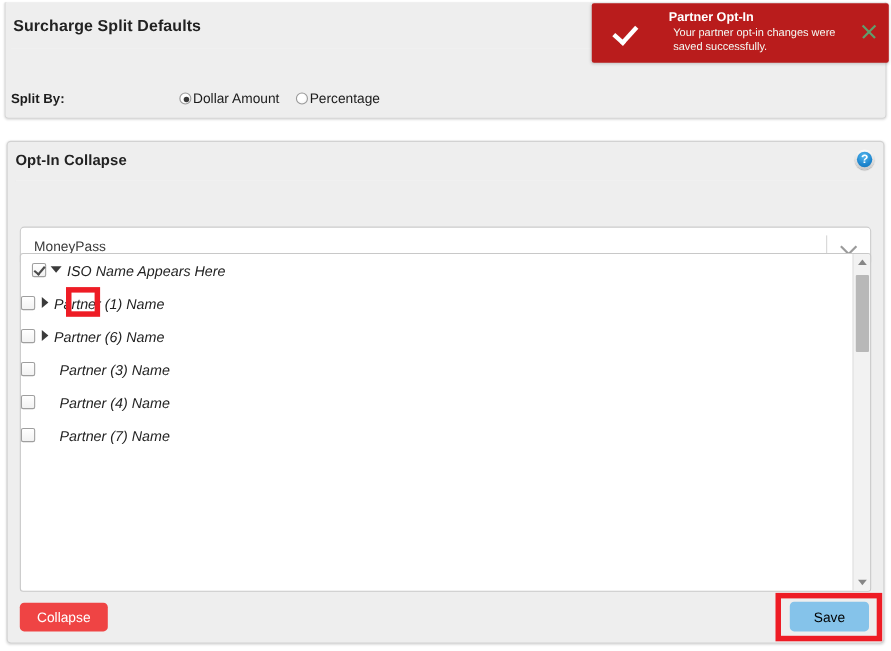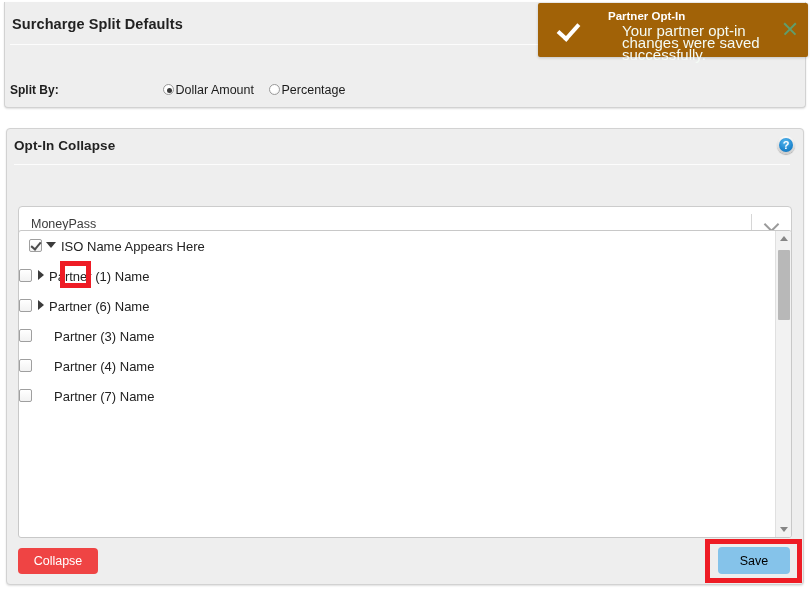--- a/index.html
+++ b/index.html
@@ -179,21 +179,21 @@
     left: 18px; top: 230px;
     width: 774px; height: 308px;
     background: #ffffff;
     border: 1px solid #c8c8c8;
     border-radius: 3px;
     overflow: hidden;
   }
   #tree-inner {
     position: absolute;
     left: 0; top: 0;
-    width: 705px; height: 100%;
+    width: 705px; height: 100%; font-style: italic;
   }
   .tree-row {
     position: relative;
     height: 30px;
     line-height: 30px;
     white-space: nowrap;
     font-size: 13px;
     color: #222222;
     cursor: pointer;
   }
@@ -307,21 +307,21 @@
     pointer-events: none;
   }
   #hl-checkbox { left: 60px; top: 261px; width: 31px; height: 27px; }
   #hl-save { left: 705px; top: 539px; width: 97px; height: 44px; }
 
   
   #toast {
     position: absolute;
     left: 538px; top: 3px;
     width: 270px; height: 54px;
-    background: #a16207;
+    background: #b91c1c;
     border-radius: 2px;
     box-shadow: 0 1px 3px rgba(0,0,0,0.18);
     padding-left: 10px;
   }
   #toast-check {
     position: absolute;
     left: 17px; top: 14px;
     width: 26px; height: 26px;
   }
   #toast-check::after {
@@ -335,23 +335,23 @@
   }
   #toast-title {
     position: absolute;
     left: 70px; top: 7px;
     font-size: 11.5px;
     font-weight: bold;
     color: #ffffff;
   }
   #toast-message {
     position: absolute;
-    left: 84px; top: 22px;
+    left: 74px; top: 22px;
     width: 175px;
-    font-size: 15px;
+    font-size: 10px;
     line-height: 12px;
     color: #f4fbf5;
   }
   #toast-close {
     position: absolute;
     right: 10px; top: 17px;
     width: 17px; height: 17px;
     cursor: pointer;
   }
   #toast-close::before, #toast-close::after {

